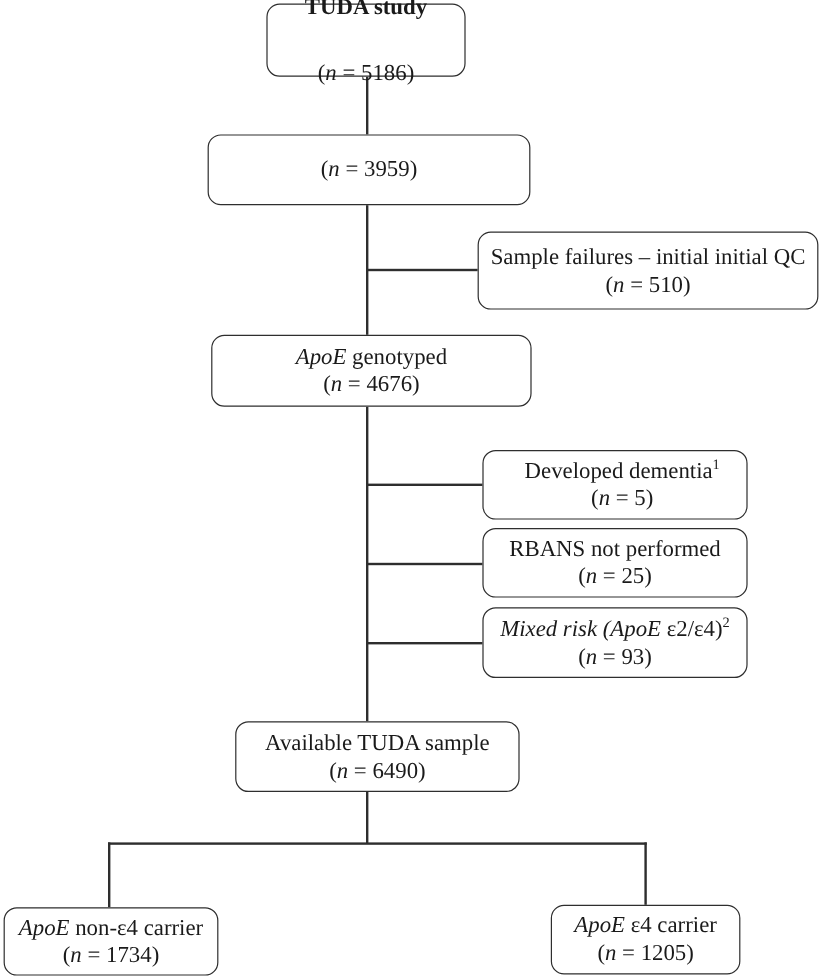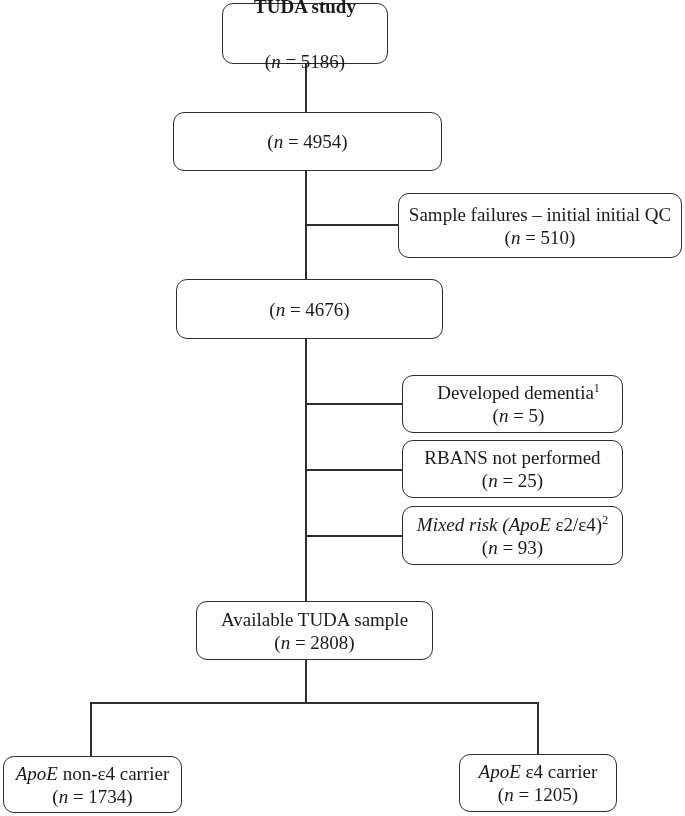--- a/index.html
+++ b/index.html
@@ -62,50 +62,51 @@
   <div class="line" style="left:90px;  top:702px; width:449px; height:2px;"></div>
   <div class="line" style="left:90px;  top:702px; width:2px;  height:54px;"></div>
   <div class="line" style="left:537px; top:702px; width:2px;  height:52px;"></div>
 
   <div class="node" style="left:222px; top:3px; width:166px; height:61px;gap:32px;">
     <span class="t-line bold"><span>TUDA study</span></span>
     <span class="t-line"><span>(</span><span class="em">n</span><span> = 5186)</span></span>
   </div>
 
   <div class="node" style="left:173px; top:112px; width:269px; height:59px;">
-    <span class="t-line"><span>(</span><span class="em">n</span><span> = 4954)</span></span>
+    <span class="t-line"><span>(</span><span class="em">n</span><span> = 3959)</span></span>
   </div>
 
   <div class="node" style="left:398px; top:193px; width:284px; height:65px;">
     <span class="t-line"><span>Sample failures – initial initial QC</span></span>
     <span class="t-line"><span>(</span><span class="em">n</span><span> = 510)</span></span>
   </div>
 
   <div class="node" style="left:176px; top:279px; width:267px; height:60px;">
+    <span class="t-line"><span class="em">ApoE</span><span> genotyped</span></span>
     <span class="t-line"><span>(</span><span class="em">n</span><span> = 4676)</span></span>
   </div>
 
   <div class="node" style="left:402px; top:375px; width:221px; height:58px;padding-left:12px;">
     <span class="t-line"><span>Developed dementia</span><span class="sup">1</span></span>
     <span class="t-line"><span>(</span><span class="em">n</span><span> = 5)</span></span>
   </div>
 
   <div class="node" style="left:402px; top:440px; width:221px; height:58px;">
     <span class="t-line"><span>RBANS not performed</span></span>
     <span class="t-line"><span>(</span><span class="em">n</span><span> = 25)</span></span>
   </div>
 
   <div class="node" style="left:402px; top:506px; width:221px; height:59px;">
     <span class="t-line"><span class="em">Mixed risk (ApoE </span><span>ε2/ε4)</span><span class="sup">2</span></span>
     <span class="t-line"><span>(</span><span class="em">n</span><span> = 93)</span></span>
   </div>
 
   <div class="node" style="left:196px; top:601px; width:237px; height:59px;">
     <span class="t-line"><span>Available TUDA sample</span></span>
-    <span class="t-line"><span>(</span><span class="em">n</span><span> = 2808)</span></span>
+    <span class="t-line"><span>(</span><span class="em">n</span><span> = 6490)</span></span>
   </div>
 
   <div class="node" style="left:3px; top:756px; width:179px; height:57px;">
     <span class="t-line"><span class="em">ApoE</span><span> non-ε4 carrier</span></span>
     <span class="t-line"><span>(</span><span class="em">n</span><span> = 1734)</span></span>
   </div>
 
   <div class="node" style="left:459px; top:754px; width:158px; height:58px;text-align:center;">
     <span class="t-line"><span class="em">ApoE</span><span> ε4 carrier</span></span>
     <span class="t-line"><span>(</span><span class="em">n</span><span> = 1205)</span></span>

